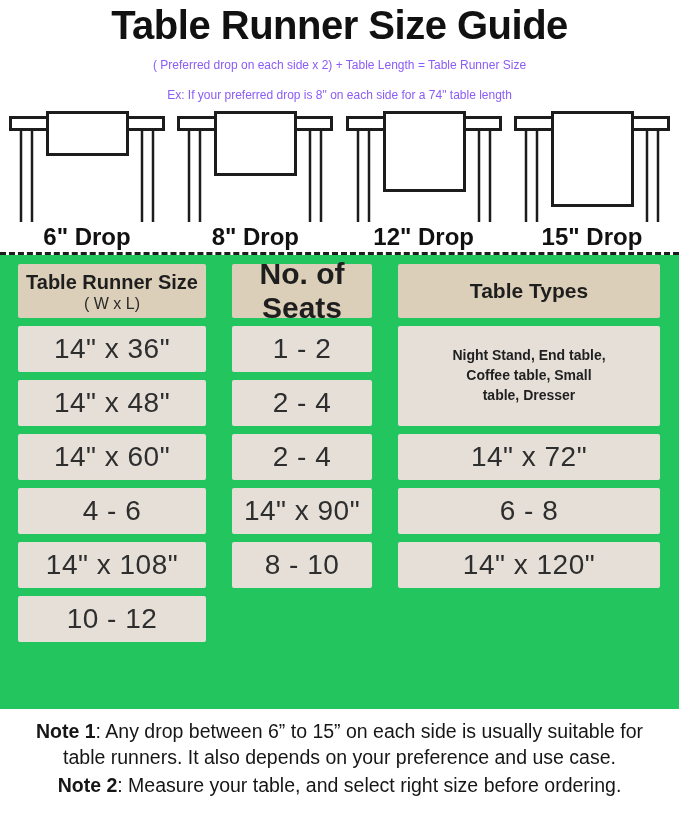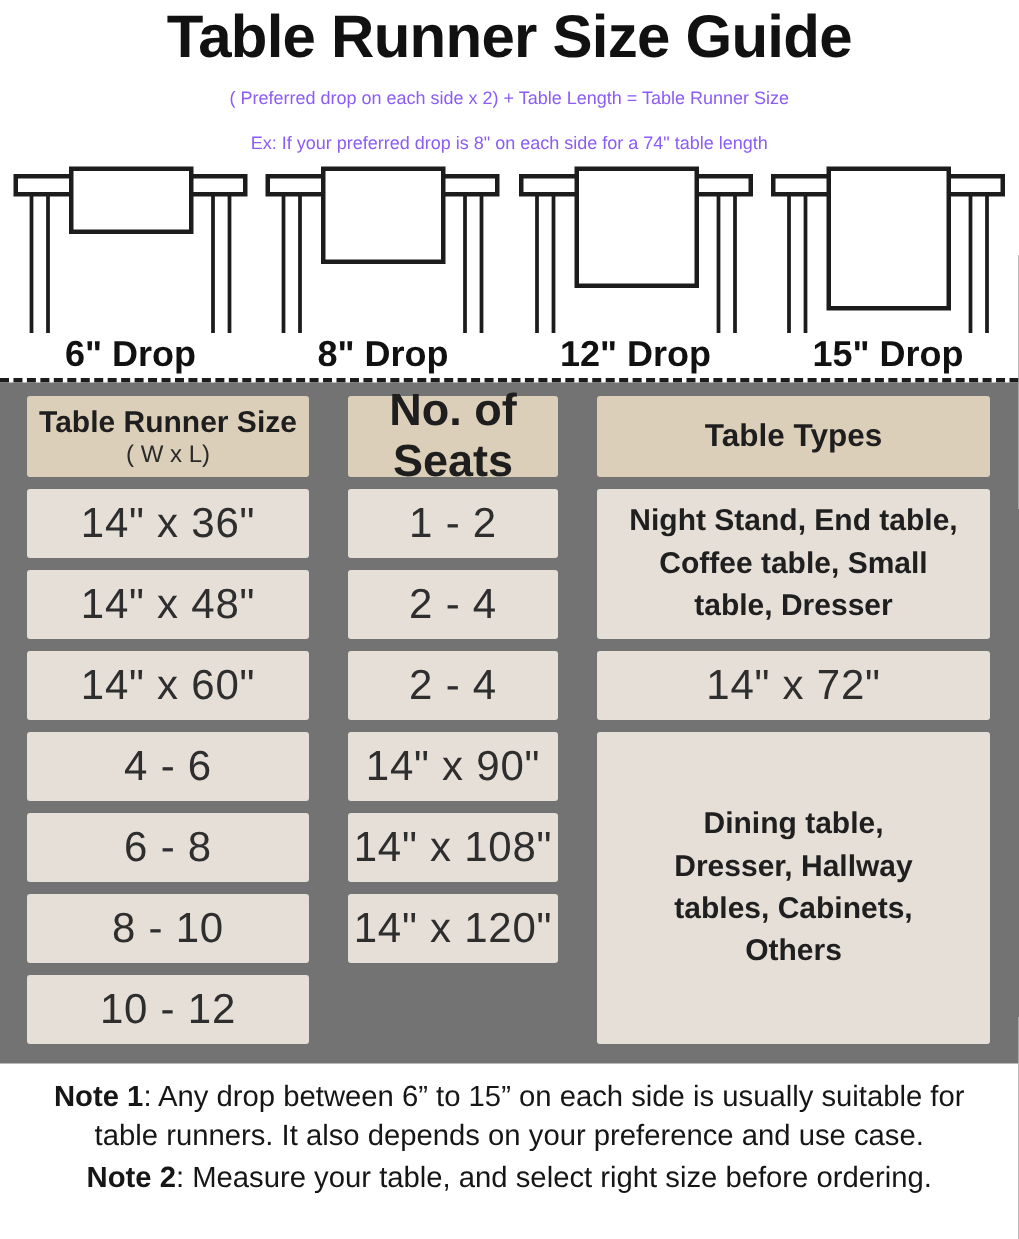--- a/index.html
+++ b/index.html
@@ -22,40 +22,40 @@
     padding:0 6px;margin-top:2px;
   }
   .illus{width:162px;display:flex;flex-direction:column;align-items:center;}
   .illus svg{display:block;}
   .drop-label{
     font-size:24px;line-height:27px;font-weight:700;color:#111;
     margin-top:1px;text-align:center;
   }
   .dash-divider{border:0;border-top:3px dashed #1c1c1c;margin:2px 0 0 0;}
   
-  .table-section{background:#737373;padding:9px 19px 13px 18px;}
+  .table-section{background:#22c55e;padding:9px 19px 13px 18px;}
   .grid{
     display:grid;
     grid-template-columns:188px 140px 262px;
     grid-template-rows:54px repeat(7,46px);
     gap:8px 26px;
   }
   .cell{
     background:#e5dfd8;border-radius:2px;
     display:flex;flex-direction:column;align-items:center;justify-content:center;
     text-align:center;
   }
   .cell.h{background:#dccfb9;}
   .h-main{font-size:20px;font-weight:700;line-height:24px;color:#1e1e1e;}
   .h-sub{font-size:16px;line-height:19px;color:#2a2a2a;}
   .h-seats{font-size:30px;font-weight:700;color:#1e1e1e;}
   .h-types{font-size:21px;font-weight:700;color:#1e1e1e;}
   .val{font-size:28px;font-weight:400;color:#2e2e2e;letter-spacing:0.5px;}
   .type-cell{
-    font-size:20px;font-weight:700;color:#1f1f1f;
+    font-size:14px;font-weight:700;color:#1f1f1f;
     line-height:1.42;white-space:pre-line;
   }
   .t1{grid-area:2/3/4/4;}
   .t2{grid-area:4/3/5/4;line-height:1.18;}
   .t3{grid-area:5/3/9/4;}
   
   .notes{margin-top:9px;text-align:center;font-size:19.5px;color:#161616;}
   .note{margin:0;line-height:26px;}
   .note b{font-weight:700;}
   .note .nt{white-space:pre-line;}
@@ -160,24 +160,20 @@
       </div>
 
 
     <div class="cell">
         <span class="val">14" x 72"</span>
       </div>
     <div class="cell">
         <span class="val">4 - 6</span>
       </div>
 
-    <div class="cell type-cell t3">Dining table,
-Dresser, Hallway
-tables, Cabinets,
-Others</div>
 
     <div class="cell">
         <span class="val">14" x 90"</span>
       </div>
     <div class="cell">
         <span class="val">6 - 8</span>
       </div>
 
     <div class="cell">
         <span class="val">14" x 108"</span>

